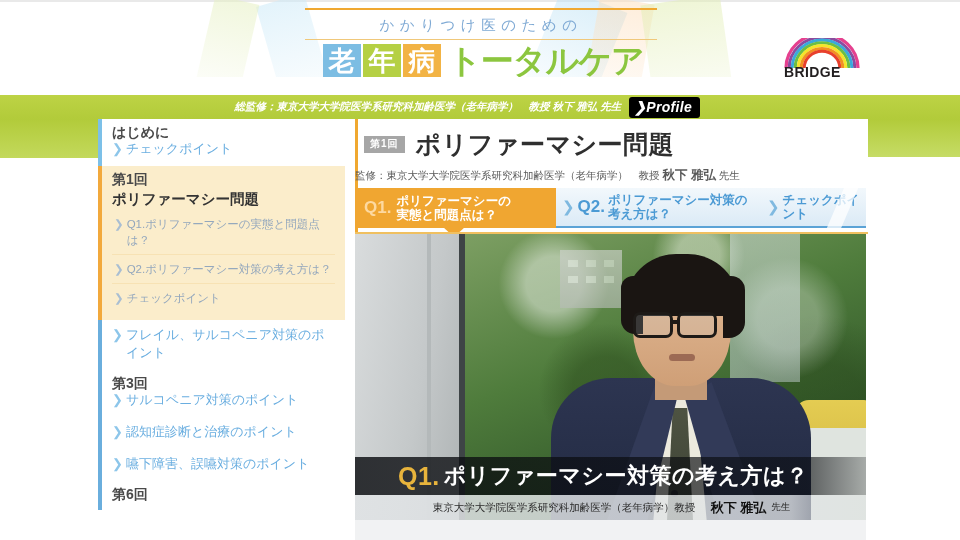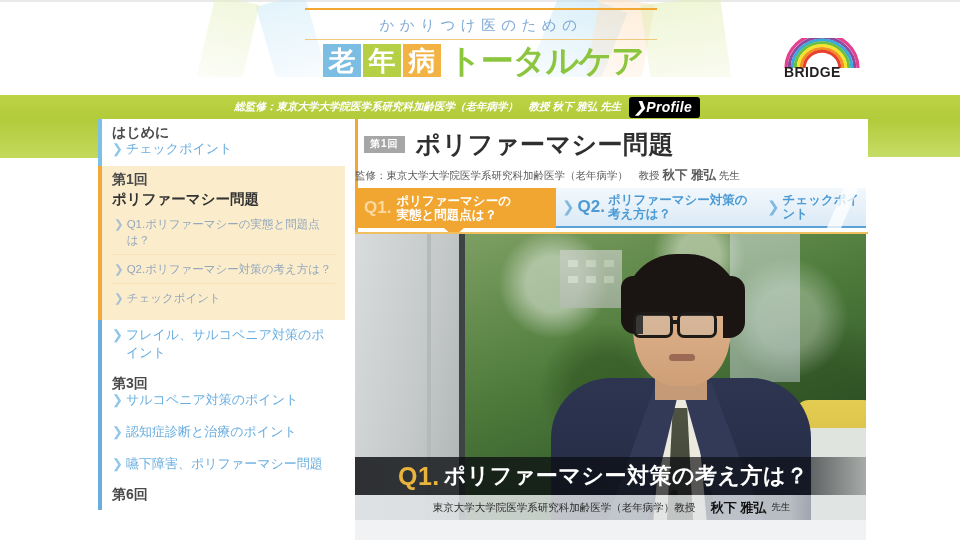--- a/index.html
+++ b/index.html
@@ -361,21 +361,21 @@
           <span>認知症診断と治療のポイント</span>
         </div>
       </div>
     </div>
 
     <div class="sb-block normal">
       <div class="edge"></div>
       <div class="sb-inner">
         <div class="sb-link">
           <span class="chev">❯</span>
-          <span>嚥下障害、ポリファーマシー問題</span>
+          <span>嚥下障害、誤嚥対策のポイント</span>
         </div>
       </div>
     </div>
 
     <div class="sb-block normal">
       <div class="edge"></div>
       <div class="sb-inner">
         <div class="sb-kicker">第6回</div>
 
       </div>

